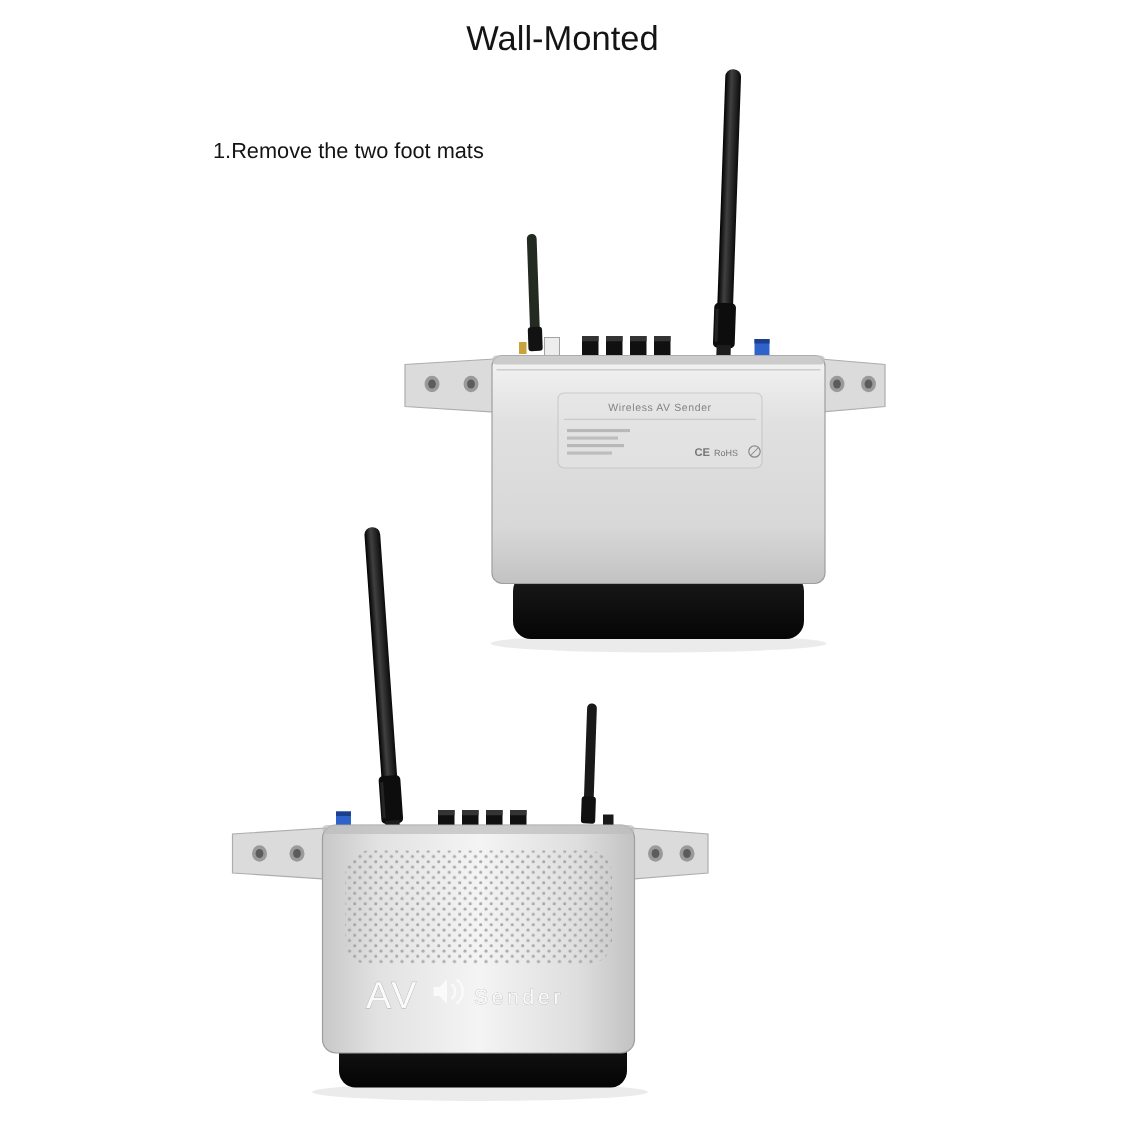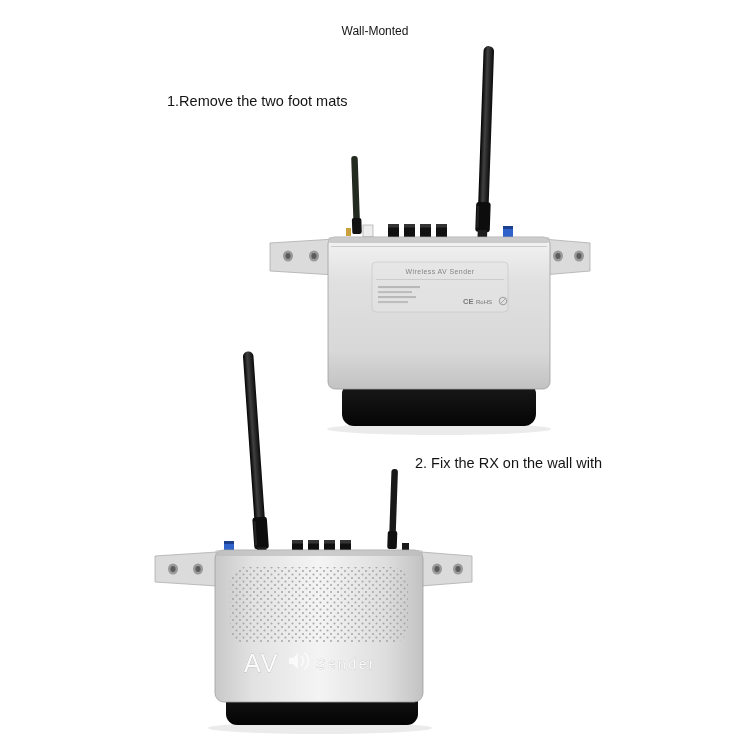--- a/index.html
+++ b/index.html
@@ -1,45 +1,44 @@
 <!DOCTYPE html>
 <html><head>
 <meta charset="utf-8">
 <style>
   html,body{margin:0;padding:0;background:#ffffff;}
   .canvas{
     position:relative;width:750px;height:750px;background:#ffffff;
     font-family:"Liberation Sans",sans-serif;color:#141414;overflow:hidden;
   }
   .title{
-    position:absolute;top:24px;left:0;width:100%;text-align:center;
-    font-size:12px;color:#141414;
+    position:absolute;top:12px;left:0;width:100%;text-align:center;
+    font-size:23px;color:#141414;
   }
   .step{position:absolute;font-size:14.5px;line-height:23px;color:#141414;}
   .step .line{white-space:pre;}
-  .step1{left:167px;top:90px;text-align:right;}
+  .step1{left:142px;top:90px;text-align:right;}
   .step2{left:415px;top:452px;}
   .dev{position:absolute;}
   .dev1{left:260px;top:40px;}
   .dev2{left:140px;top:345px;}
   svg text{font-family:"Liberation Sans",sans-serif;}
 </style>
 </head>
 <body>
 
 <div class="canvas">
 
   <div class="title">Wall-Monted</div>
 
   <div class="step step1">
     <div class="line">1.Remove the two foot mats</div>
   </div>
 
   <div class="step step2">
-    <div class="line">2. Fix the RX on the wall with</div>
   </div>
 
   <svg class="dev dev1" width="340" height="400" viewBox="0 0 340 400">
     <defs>
       <linearGradient id="body1" x1="0" y1="0" x2="0" y2="1">
         <stop offset="0" stop-color="#f3f3f3"></stop>
           <stop offset="0.3" stop-color="#e0e0e0"></stop>
         <stop offset="0.75" stop-color="#d8d8d8"></stop>
           <stop offset="1" stop-color="#c2c2c2"></stop>
       </linearGradient>

